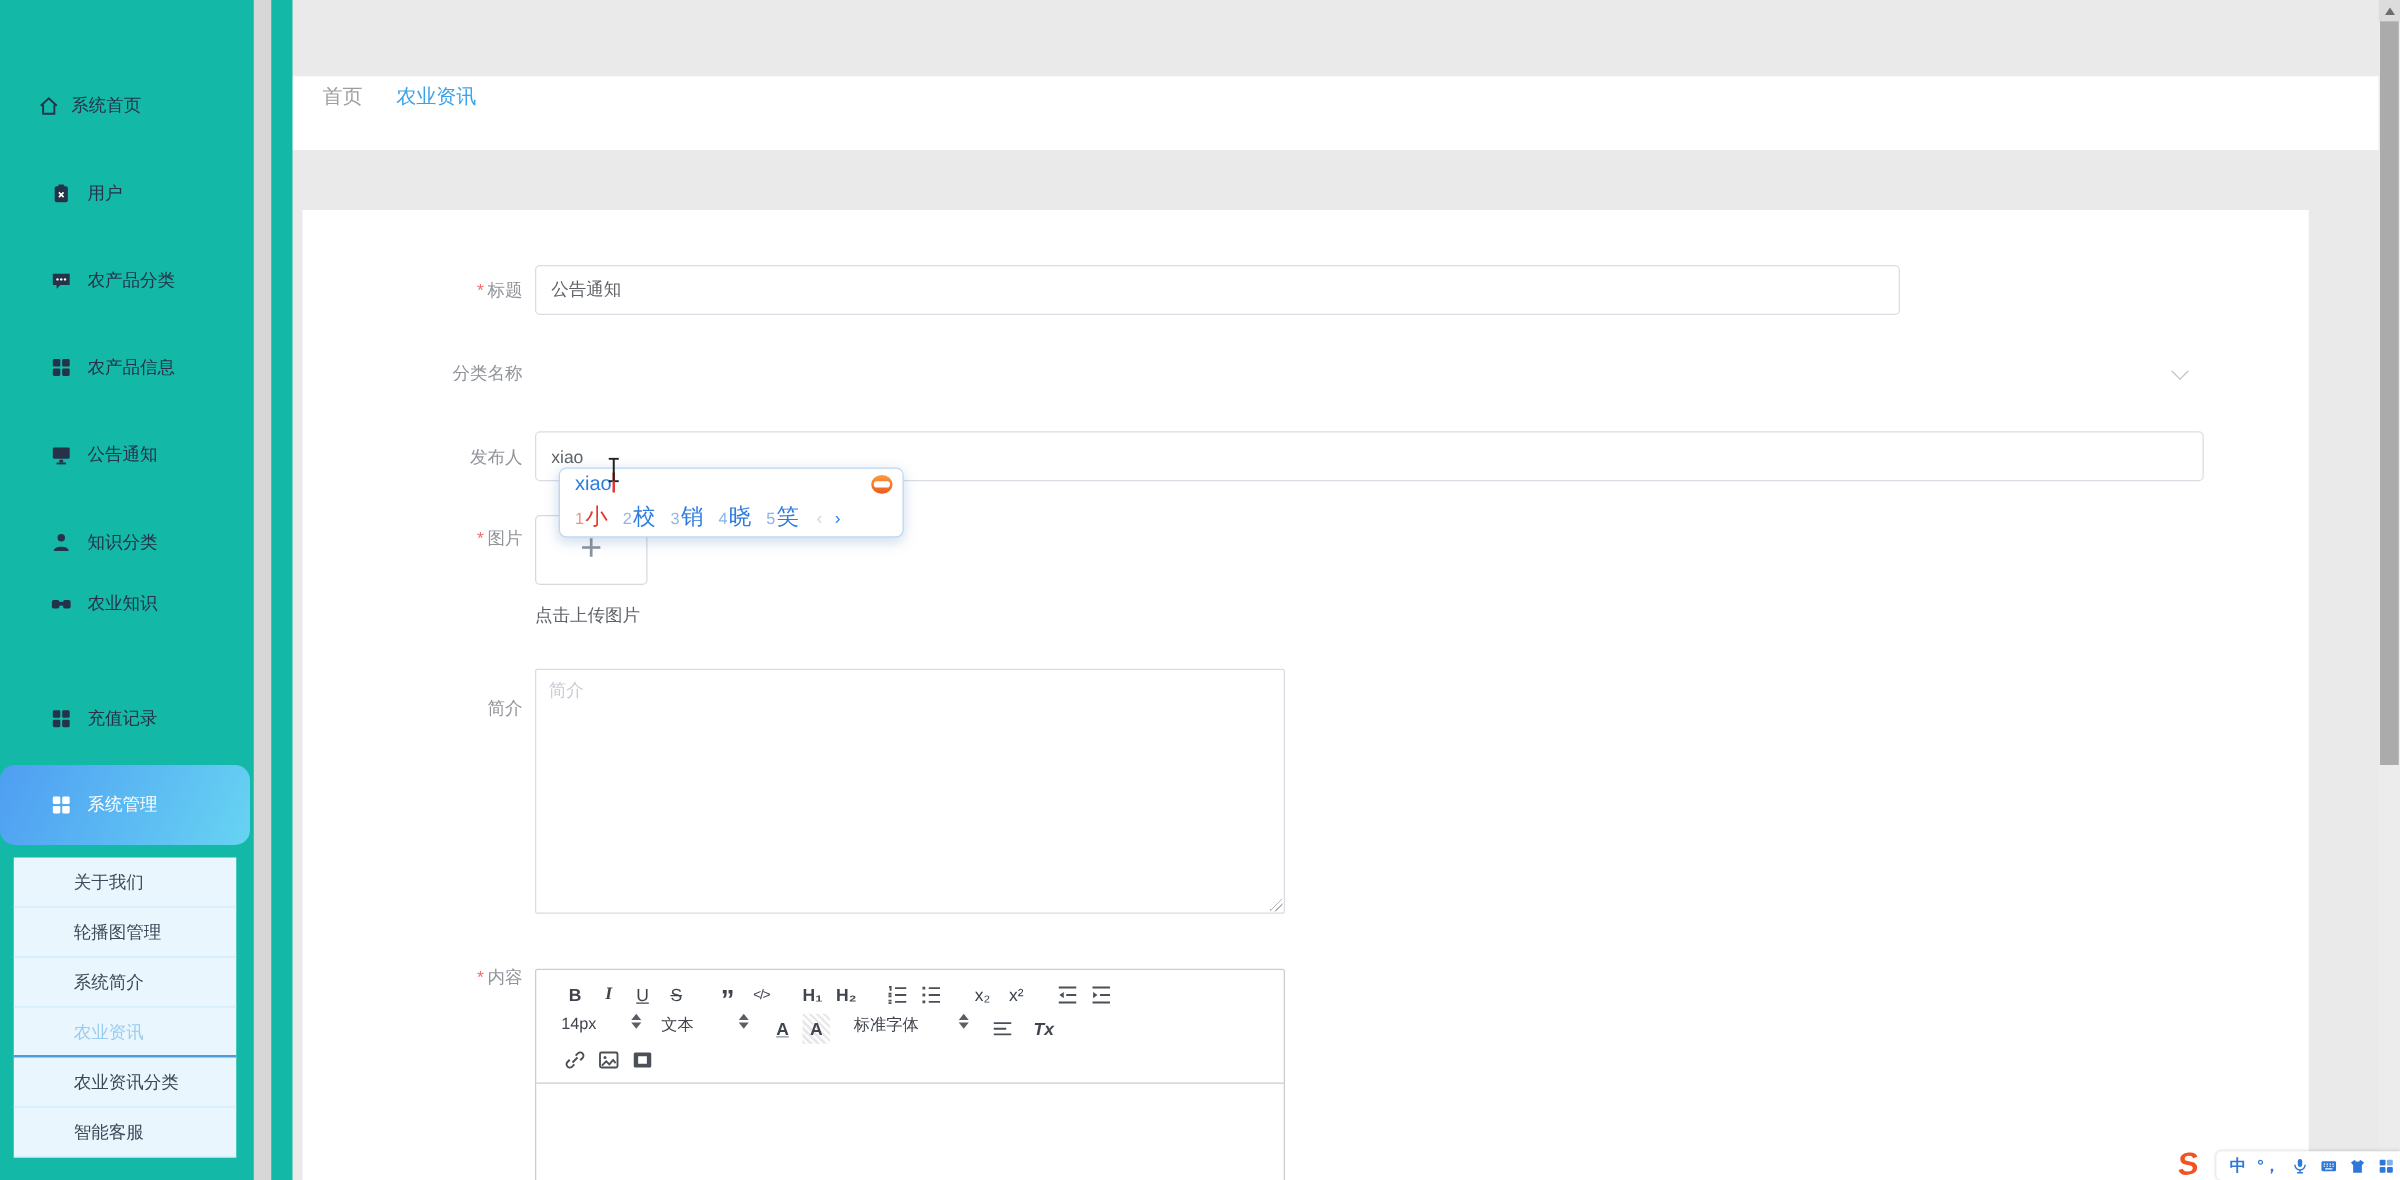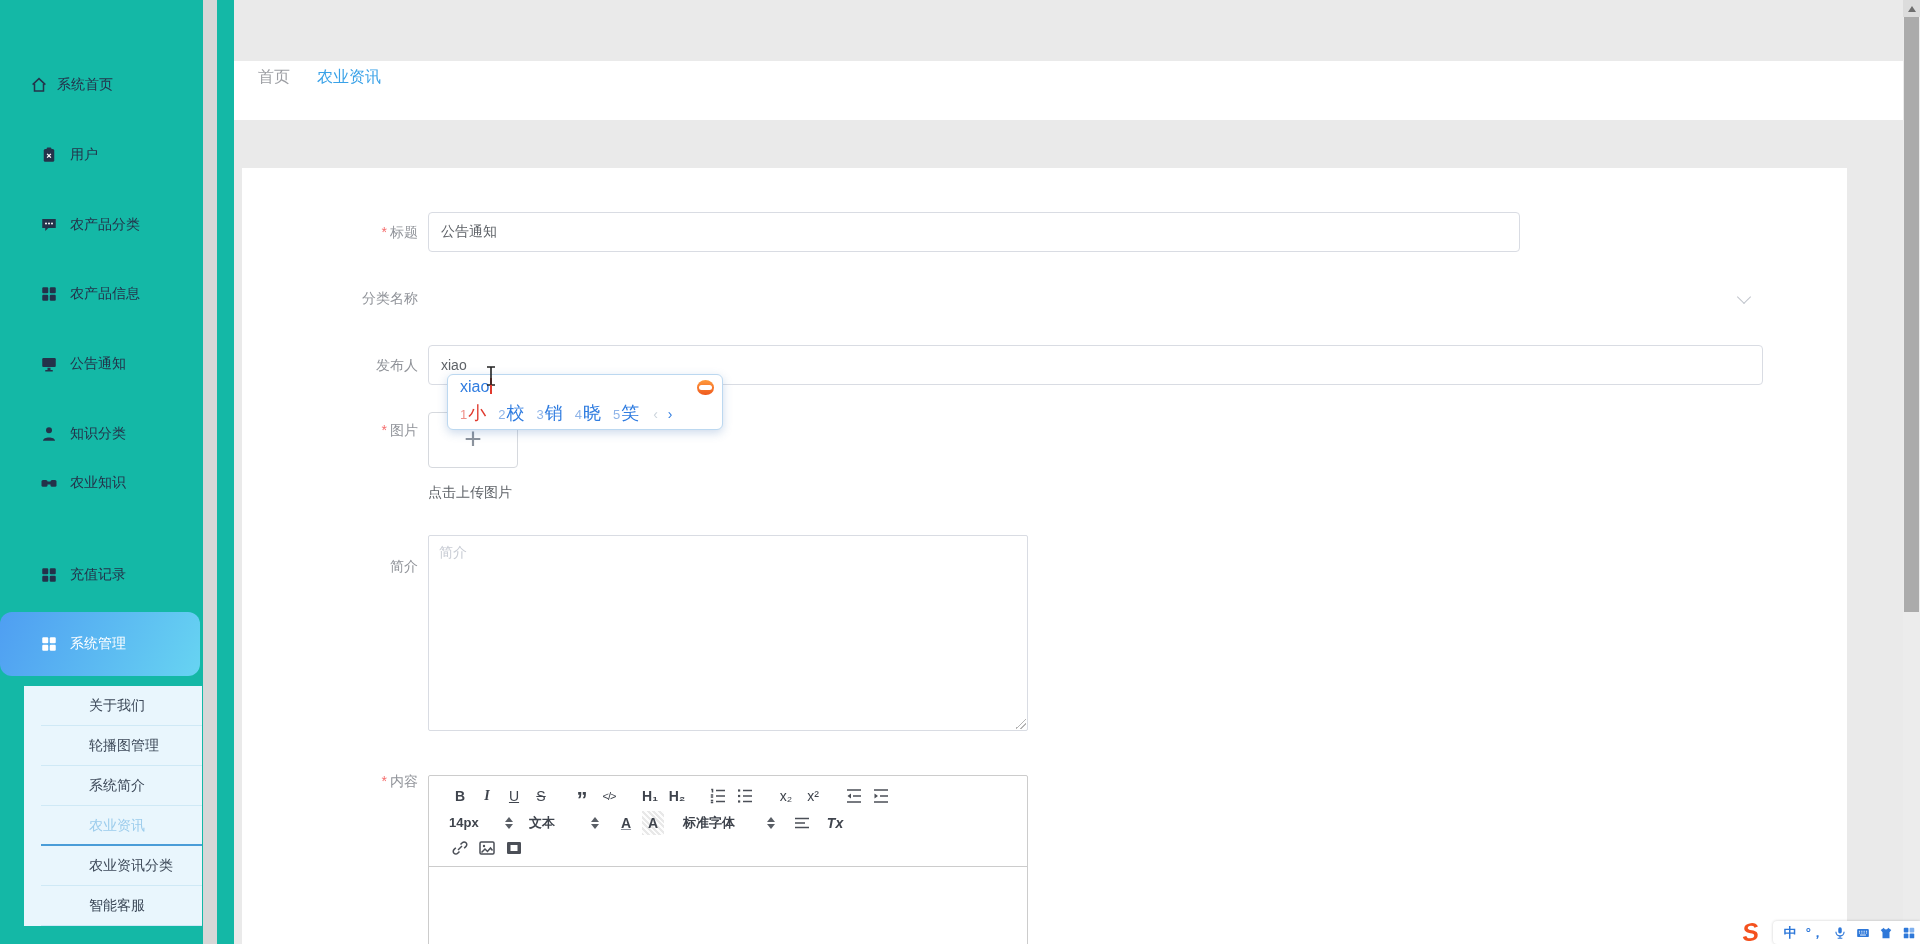--- a/index.html
+++ b/index.html
@@ -12,21 +12,21 @@
   .side-strip { position:absolute; left:203px; top:0; width:14px; height:944px; background:#d7d7d7; z-index:6; }
   .menu-item { position:absolute; left:0; width:203px; height:28px; display:flex; align-items:center;
     color:#24324a; font-size:14px; cursor:pointer; }
   .menu-item .micon { width:18px; height:18px; margin-left:40px; margin-right:12px; flex:0 0 auto; display:inline-flex; }
   .menu-item.first .micon { margin-left:30px; margin-right:9px; }
   .menu-item span.lbl { white-space:nowrap; }
   .menu-pill { position:absolute; left:0; top:612px; width:200px; height:64px;
     background:linear-gradient(115deg,#4f9ef2 0%,#5cbbf2 55%,#67d4f2 100%);
     border-radius:12px; display:flex; align-items:center; color:#ffffff; font-size:14px; cursor:pointer; z-index:2;}
   .menu-pill .micon { width:18px; height:18px; margin-left:40px; margin-right:12px; display:inline-flex;}
-  .submenu { position:absolute; left:24px; top:686px; width:178px; background:#e9f6fd;padding-left:17px; }
+  .submenu { position:absolute; left:11px; top:686px; width:178px; background:#e9f6fd; }
   .submenu .sub-item { height:40px; line-height:39px; padding-left:48px; font-size:14px; color:#3c4858;
     border-bottom:1px solid #cfe9f6; cursor:pointer; white-space:nowrap;}
   .submenu .sub-item.active { color:#9cccec; border-bottom:2px solid #4a9dd8; }
 
   
   .header { position:absolute; left:217px; top:0; width:1686px; height:61px;
     background:linear-gradient(90deg,#5ed7f3 0%,#60c2f7 30%,#63aefb 100%); z-index:4; }
   .header-title { position:absolute; left:38px; top:9px; font-size:30px; font-weight:bold; color:#121d4f; letter-spacing:1px; white-space:nowrap;}
   .avatar { position:absolute; left:1578px; top:7px; width:46px; height:46px; border-radius:50%;
     background:radial-gradient(circle at 50% 78%, #f8e9e4 0 36%, transparent 37%),
@@ -92,22 +92,22 @@
   .t-btn.b { font-weight:bold; }
   .t-btn.i { font-style:italic; font-family:"Liberation Serif","DejaVu Serif",serif; font-weight:bold;}
   .t-btn.u { text-decoration:underline; }
   .t-btn.s { text-decoration:line-through; }
   .t-btn.q { font-size:22px; font-weight:bold; line-height:10px; padding-top:8px;}
   .t-btn.code { font-size:11px; letter-spacing:-1px; }
   .t-btn.hx { font-weight:bold; }
   .t-btn.colorA { text-decoration:underline; text-decoration-color:#8a8f99; font-weight:bold;}
   .t-btn.bgA { font-weight:bold; background:repeating-linear-gradient(45deg,#e8e8e8 0 2px,#fdfdfd 2px 4px); padding:0 3px;}
   .t-btn.clean { font-weight:bold; font-style:italic; }
-  .t-select { display:inline-flex; align-items:center; justify-content:space-between; height:24px;
-    font-size:13px; color:#3f444d; cursor:pointer; margin-right:16px;font-weight:bold;}
+  .t-select { display:inline-flex; align-items:flex-start; justify-content:space-between; height:24px;
+    font-size:13px; color:#3f444d; cursor:pointer; margin-right:16px;}
   .sel-arrows { display:inline-block; margin-left:8px; }
   .sel-arrows i { display:block; width:0; height:0; border-left:4px solid transparent; border-right:4px solid transparent; }
   .sel-arrows i.up { border-bottom:5px solid #5a5f66; margin-bottom:2px;}
   .sel-arrows i.dn { border-top:5px solid #5a5f66; }
   .t-ico svg { width:18px; height:18px; }
 
   
   .scrollbar { position:absolute; left:1903px; top:0; width:17px; height:944px; background:#ececec; z-index:40;}
   .sb-btn { position:absolute; left:0; top:0; width:17px; height:17px; background:#dcdcdc; display:flex; align-items:center; justify-content:center;}
   .sb-btn .tri { width:0; height:0; border-left:4px solid transparent; border-right:4px solid transparent; border-bottom:6px solid #6e6e6e;}

